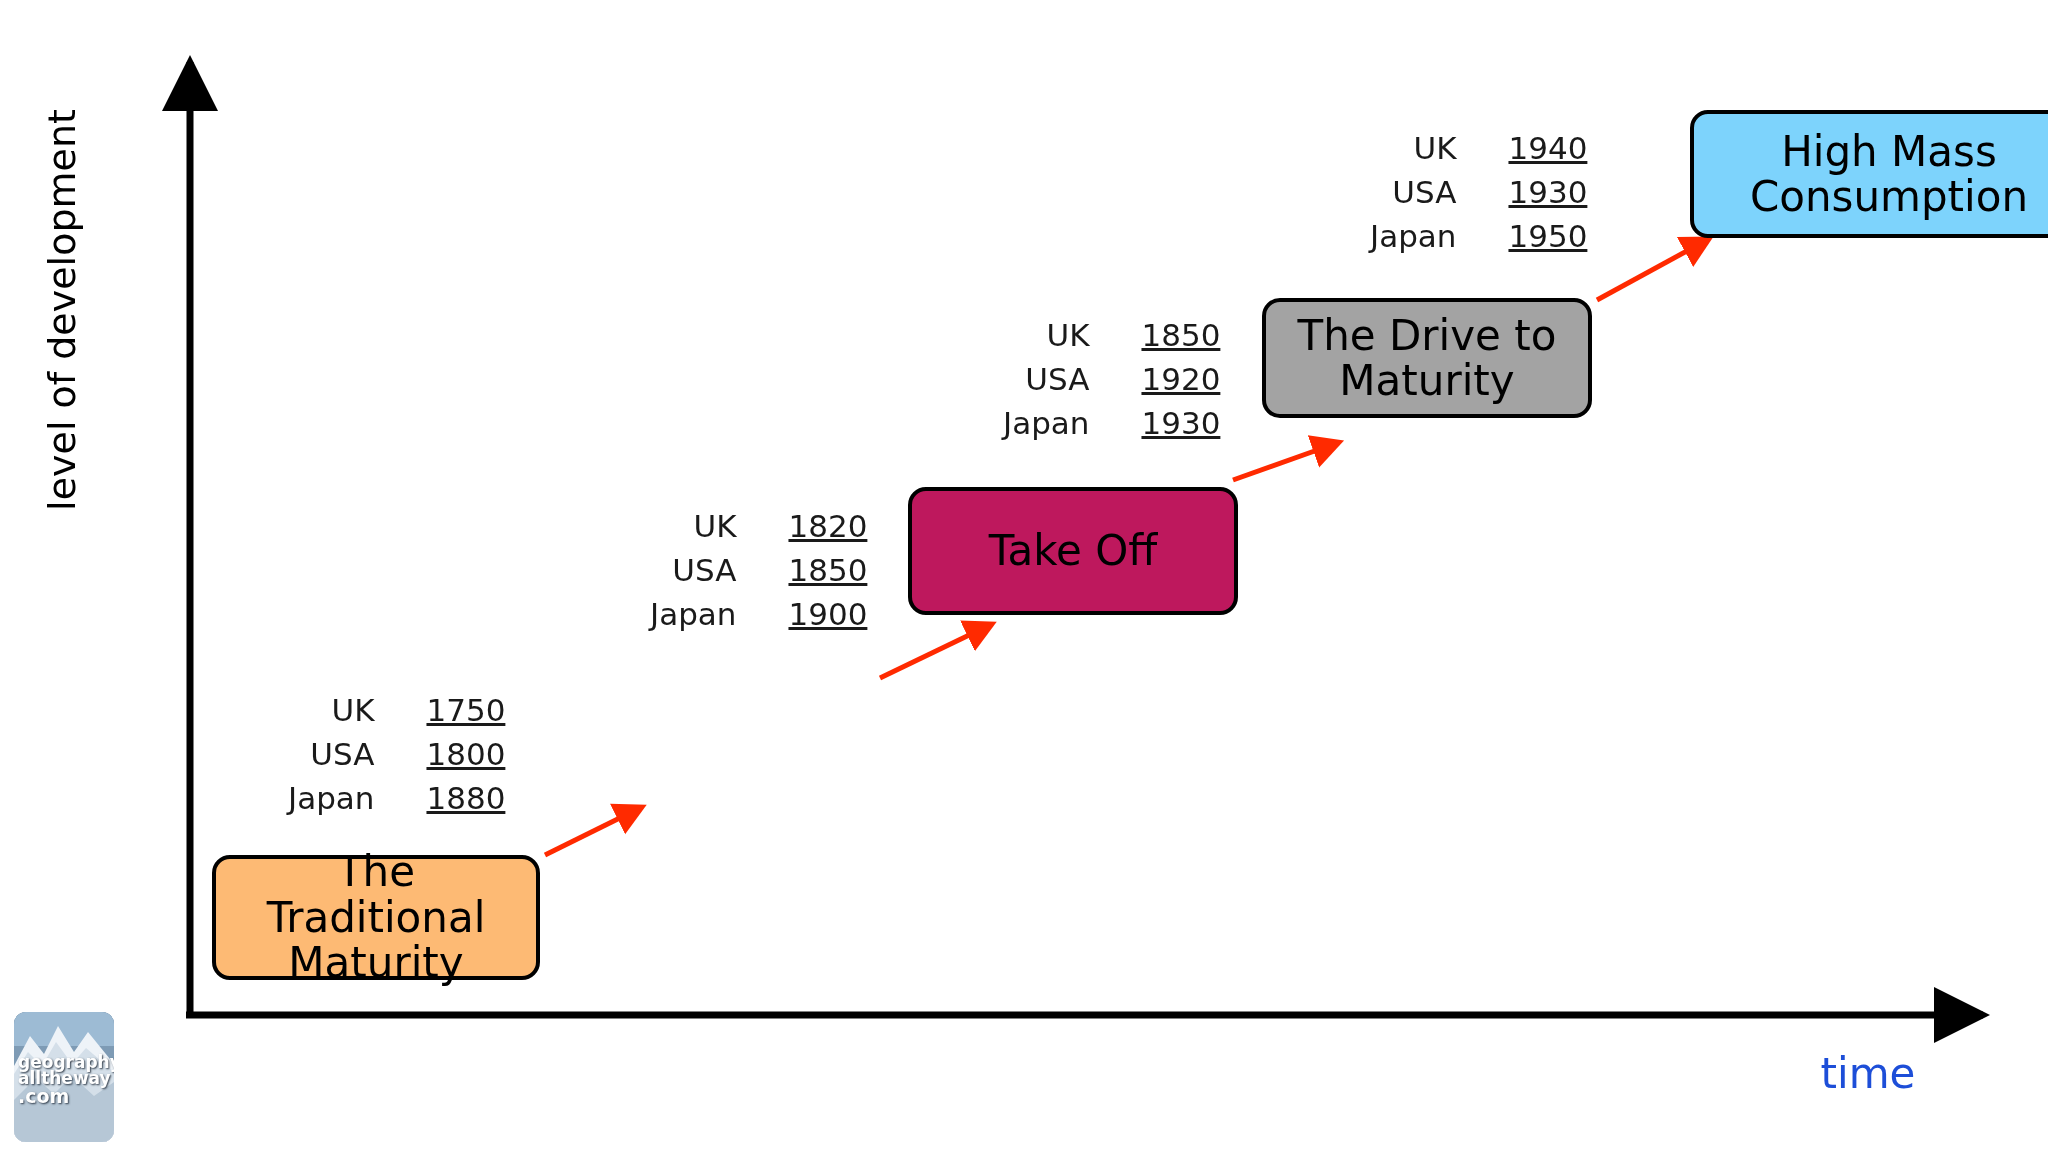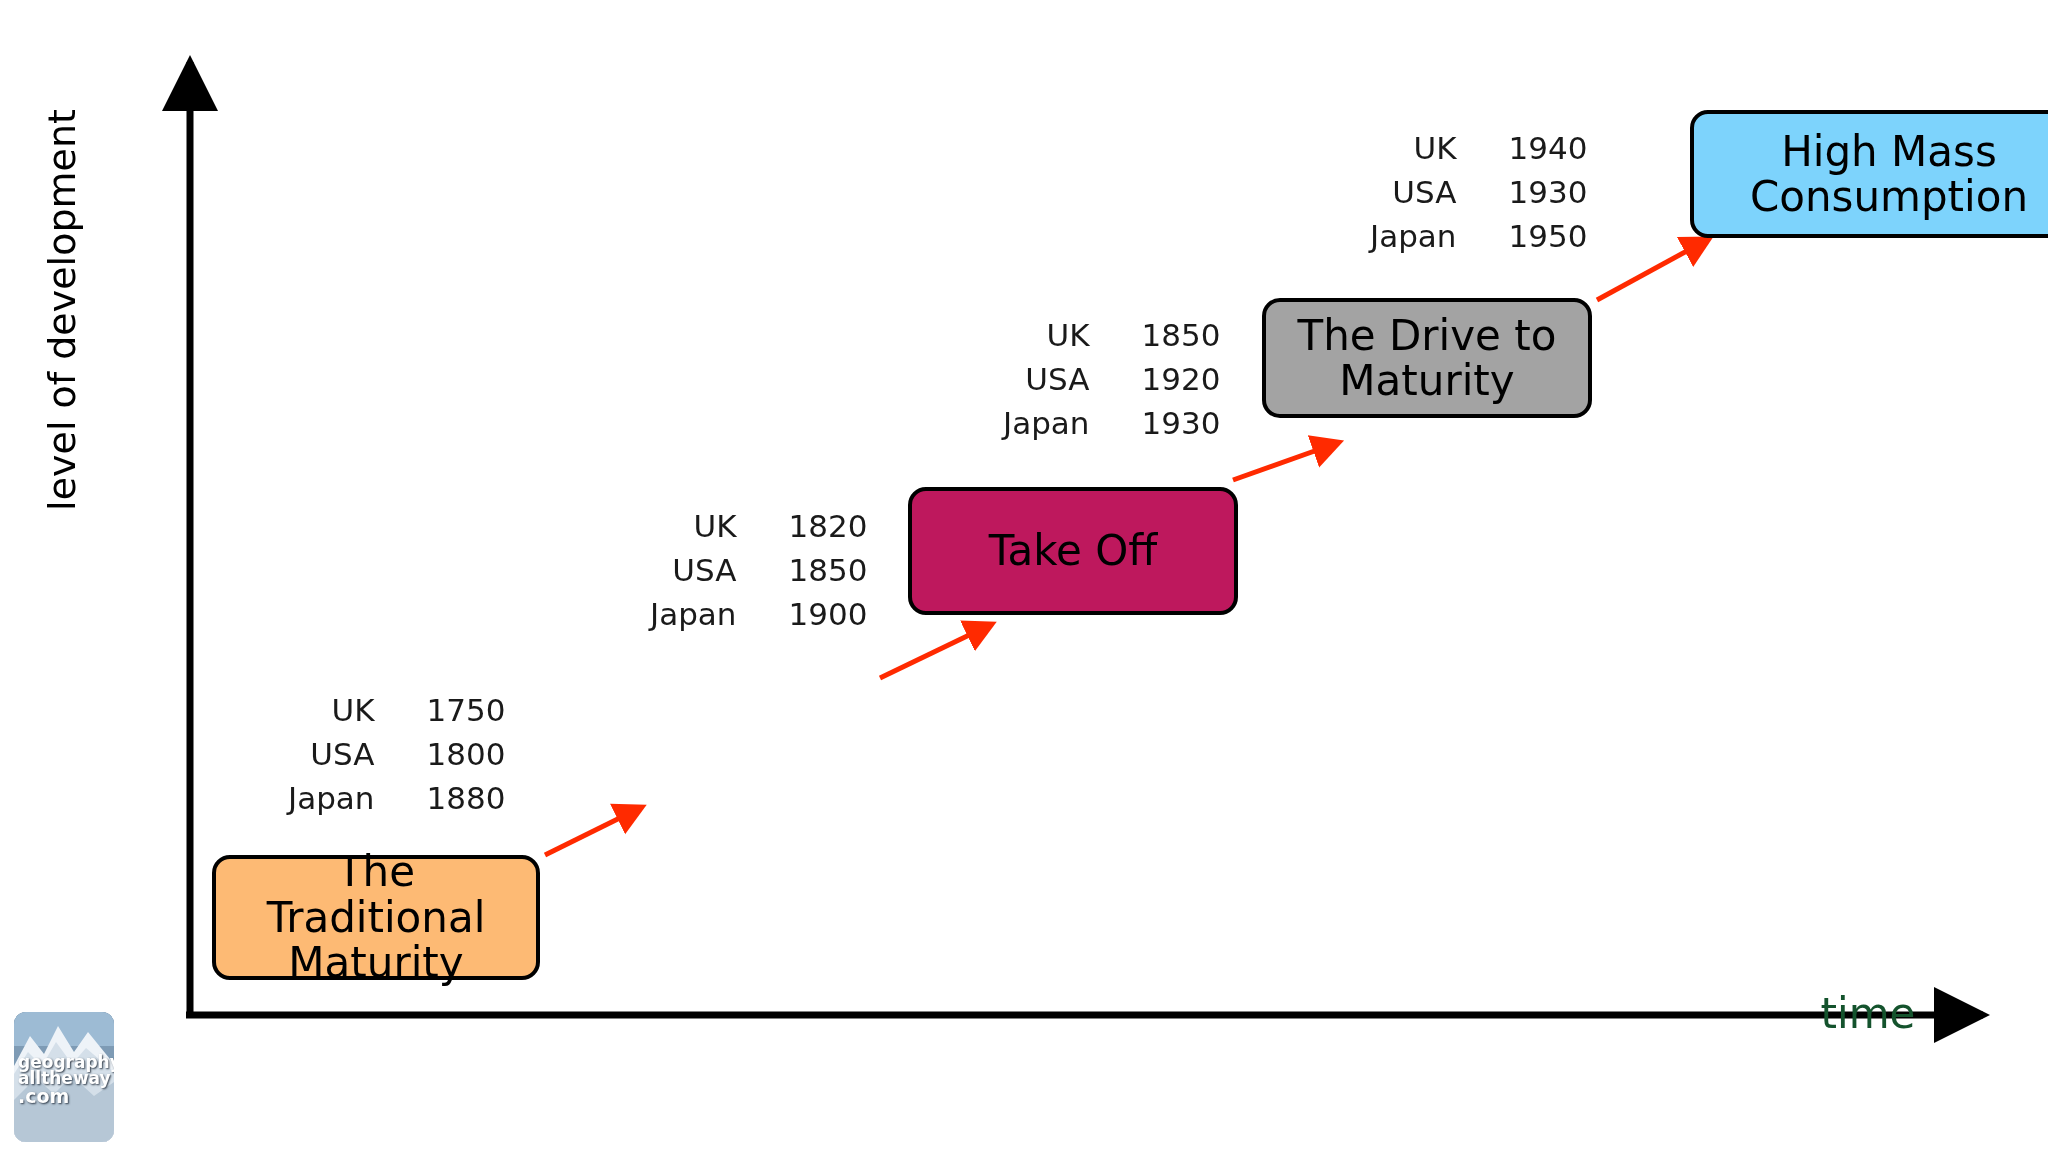--- a/index.html
+++ b/index.html
@@ -36,23 +36,23 @@
     transform: rotate(-90deg);
     transform-origin: 210px 210px;
     font-size: 38px;
     color: #000000;
     white-space: nowrap;
     letter-spacing: 0px;
   }
   .x-axis-label {
     position: absolute;
     left: 1868px;
-    top: 989px;
+    top: 1049px;
     font-size: 42px;
-    color: #14532d;
+    color: #1d4ed8;
     transform: translateX(-50%);
   }
 
   
   .stage-box {
     position: absolute;
     box-sizing: border-box;
     border: 4px solid #000000;
     border-radius: 18px;
     display: flex;
@@ -72,21 +72,21 @@
     display: grid;
     grid-template-columns: auto auto;
     column-gap: 52px;
     row-gap: 8px;
     font-size: 31px;
     color: #1a1a1a;
     white-space: nowrap;
     margin-top: 12px;
   }
   .datecol .country { text-align: right; }
-  .datecol .year { text-align: left; }
+  .datecol .year { text-align: left; text-decoration: underline; }
 
   
   .logo {
     position: absolute;
     left: 14px;
     top: 1012px;
     width: 100px;
     height: 130px;
     border-radius: 12px;
     overflow: hidden;

